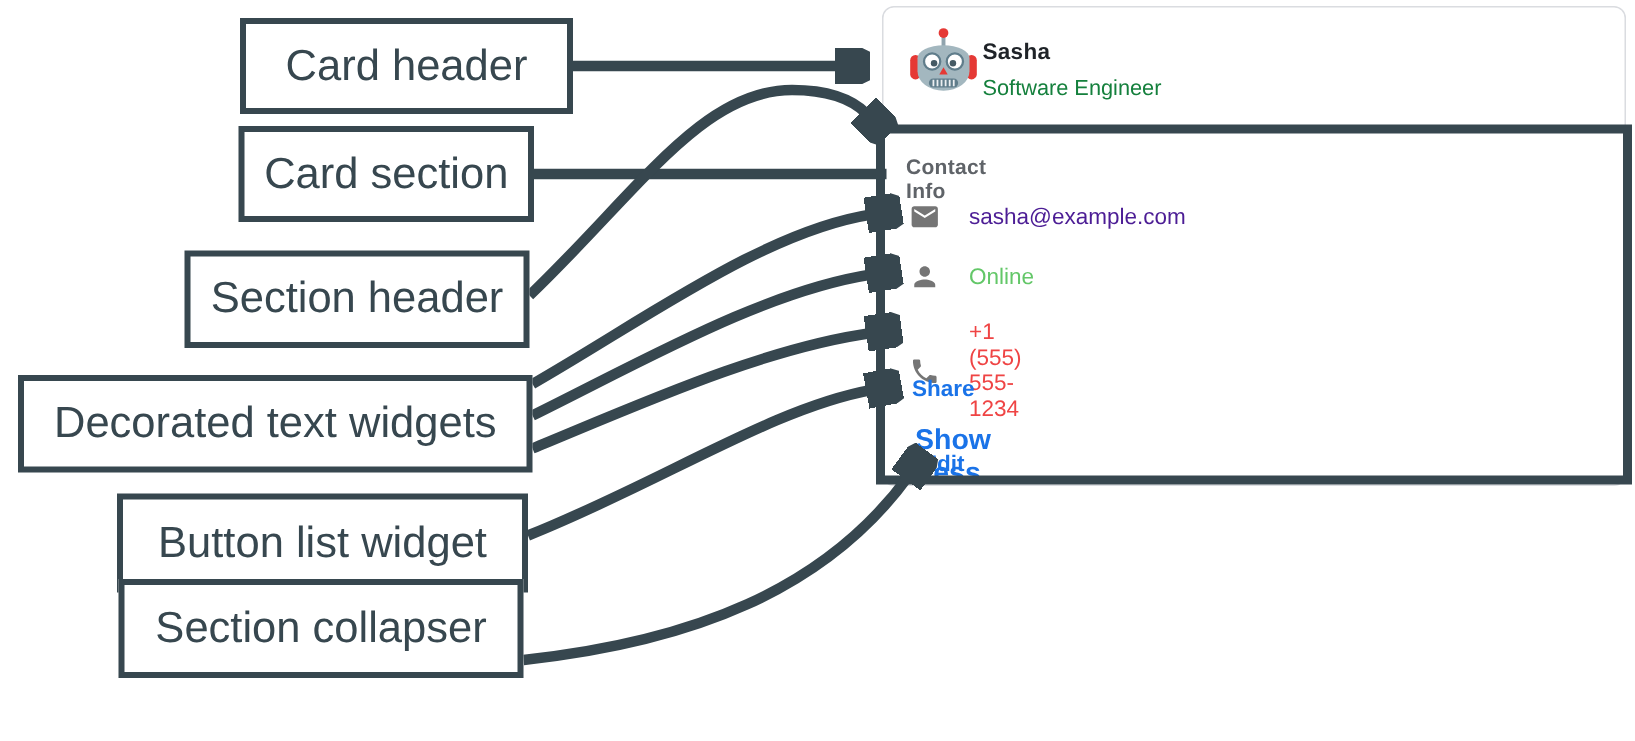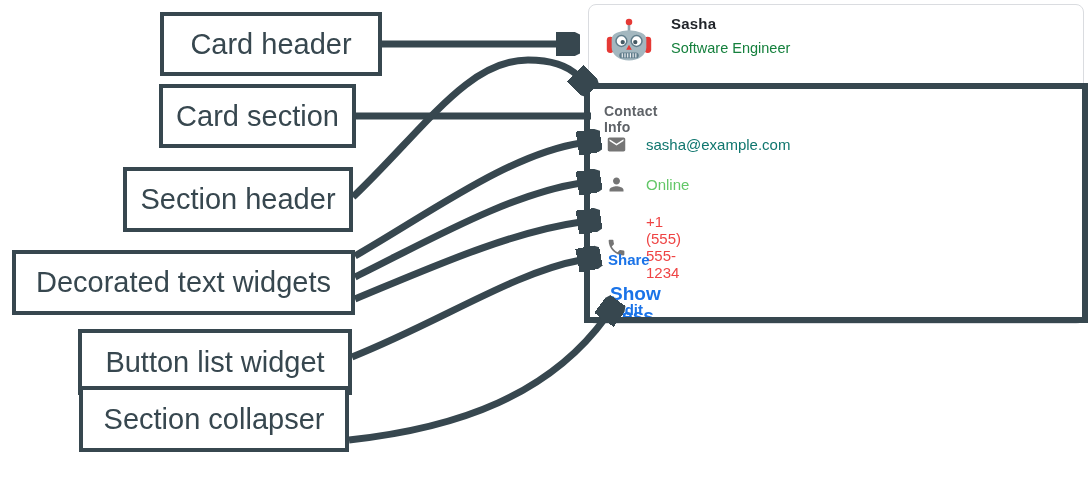--- a/index.html
+++ b/index.html
@@ -28,21 +28,21 @@
 
   
   .arrows { position: absolute; left: 0; top: 0; width: 1090px; height: 494px; z-index: 5; pointer-events: none; }
   .arrows path { fill: none; stroke: #37474f; stroke-width: 7; }
 
   
   .card {
     position: absolute; left: 588px; top: 4px; width: 496px; height: 320px;
     background: #fff; border: 1px solid #dadce0; border-radius: 8px; z-index: 1;
   }
-  .card-header { position: absolute; left: 14px; top: 10px; display: flex; align-items: flex-start; gap: 16px; }
+  .card-header { position: absolute; left: 14px; top: 10px; display: flex; align-items: flex-end; gap: 0; }
   .avatar { width: 52px; height: 52px; flex: 0 0 auto; }
   .ch-name { font-size: 15px; font-weight: 700; color: #1f2328; letter-spacing: .2px; }
   .ch-sub  { font-size: 14.5px; color: #15803d; margin-top: 8px; }
 
   .section-outline {
     position: absolute; left: 584px; top: 83px; width: 504px; height: 240px;
     border: 6px solid #37474f; z-index: 4; pointer-events: none;
   }
   .section-content { position: absolute; left: 0; top: 0; z-index: 2; }
   .section-title { position: absolute; left: 604px; top: 103px; font-size: 14px; font-weight: 700; color: #5f6368; letter-spacing: .2px; }
@@ -91,21 +91,21 @@
     </div>
   </div>
 
   <div class="section-content">
     <div class="section-title">Contact Info</div>
 
     <div class="dt-row row-email">
       <svg class="ricon" viewBox="0 0 24 24">
         <path fill="#757575" d="M20 4H4c-1.1 0-2 .9-2 2v12c0 1.1.9 2 2 2h16c1.1 0 2-.9 2-2V6c0-1.1-.9-2-2-2zm0 4l-8 5-8-5V6l8 5 8-5v2z"></path>
       </svg>
-      <span class="rtext" style="color: #0f766e;">sasha@example.com</span>
+      <span class="rtext" style="color: #4c1d95;">sasha@example.com</span>
     </div>
 
     <div class="dt-row row-online">
       <svg class="ricon" viewBox="0 0 24 24">
         <path fill="#757575" d="M12 12c2.21 0 4-1.79 4-4s-1.79-4-4-4-4 1.79-4 4 1.79 4 4 4zm0 2c-2.67 0-8 1.34-8 4v2h16v-2c0-2.66-5.33-4-8-4z"></path>
       </svg>
       <span class="rtext" style="color: rgb(99, 199, 104);">Online</span>
     </div>
 
     <div class="dt-row row-phone">

